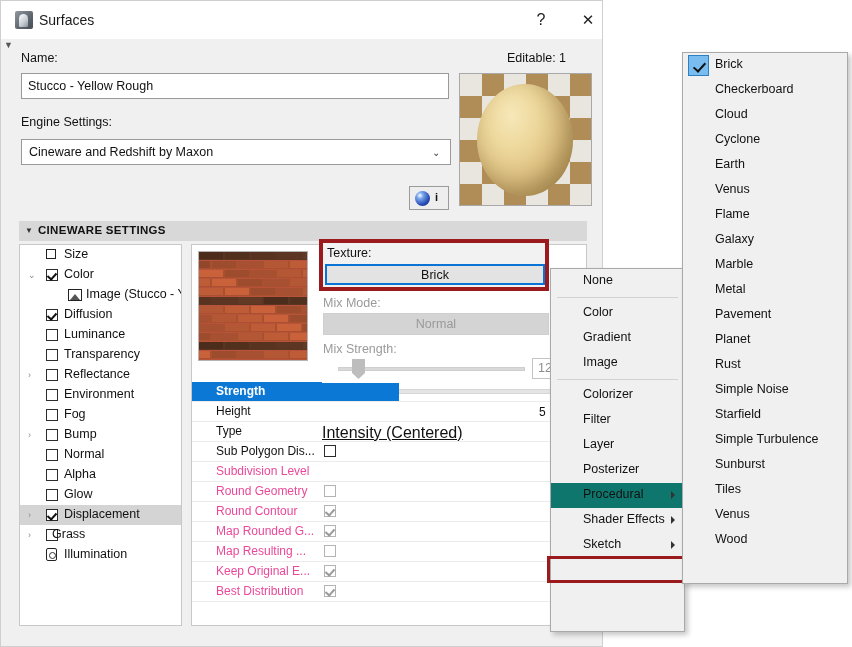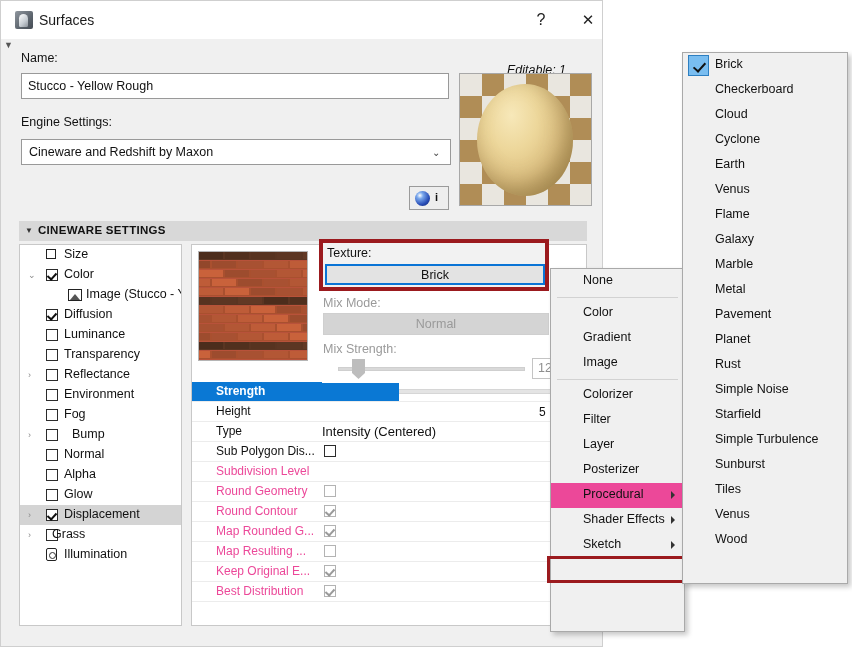--- a/index.html
+++ b/index.html
@@ -52,21 +52,21 @@
   }
   #help-btn{left:523px;}
   #close-btn{left:570px;font-size:15px;}
 
   #collapse-arrow{
     left:3px;top:40px;width:10px;height:10px;
     color:#555;font-size:9px;line-height:9px;
   }
   .lbl{color:#111;font-size:12.5px;white-space:nowrap;}
   #name-label{left:20px;top:50px;}
-  #editable-label{left:506px;top:62px;font-style:italic;}
+  #editable-label{left:506px;top:50px;}
   #name-input{
     left:20px;top:72px;width:428px;height:26px;
     background:#ffffff;border:1px solid #999;
     box-sizing:border-box;
     font-family:"Liberation Sans",sans-serif;font-size:12.5px;
     color:#111;padding:0 6px;outline:none;
   }
   #engine-label{left:20px;top:114px;}
   #engine-select{
     left:20px;top:138px;width:430px;height:26px;
@@ -187,21 +187,21 @@
     font-size:12.5px;color:#8e8e8e;padding:2px 0 0 5px;
   }
 
   
   #ptable{position:absolute;left:191px;top:381px;width:394px;}
   .prow{position:relative;height:19px;border-bottom:1px solid #ececec;background:#fff;}
   .pname{position:absolute;left:24px;top:2px;font-size:12px;color:#111;white-space:nowrap;}
   .prow.hl .pname{color:#ffffff;font-weight:bold;}
   .prow.hl .pnamebg{position:absolute;left:0;top:0;width:130px;height:19px;background:#0a78d4;}
   .prow.dis .pname{color:#ec4899;}
-  .pval{position:absolute;left:130px;top:2px;font-size:13px;color:#111;}
+  .pval{position:absolute;left:130px;top:2px;font-size:16px;color:#111;text-decoration:underline;}
   .pchk{
     position:absolute;left:132px;top:3px;width:12px;height:12px;
     border:1px solid #2b2b2b;background:#fff;box-sizing:border-box;
   }
   .pchk.dis{border-color:#b3b3b3;}
   .pchk.on::after{
     content:"";position:absolute;left:2px;top:1px;width:4px;height:7px;
     border:solid #111;border-width:0 2px 2px 0;transform:rotate(42deg);
   }
   .pchk.on.dis::after{border-color:#9a9a9a;}
@@ -212,21 +212,21 @@
 
   
   #ctxmenu{
     left:550px;top:268px;width:135px;height:364px;
     background:#f0f0f0;border:1px solid #a9a9a9;
     box-sizing:border-box;
     box-shadow:3px 3px 5px rgba(0,0,0,.22);
   }
   .mitem{position:relative;height:25px;width:100%;}
   .mitem span.mlabel{position:absolute;left:32px;top:4px;font-size:12.5px;color:#111;white-space:nowrap;}
-  .mitem.active{background:#ec4899;}
+  .mitem.active{background:#0f766e;}
   .msep{height:1px;background:#d2d2d2;margin:3px 6px;}
   .marrow{position:absolute;right:9px;top:8px;width:0;height:0;border-left:4px solid #333;border-top:4px solid transparent;border-bottom:4px solid transparent;}
   #proc-hl{
     left:547px;top:556px;width:141px;height:27px;
     border:3px solid #9b1a1e;box-sizing:border-box;
     pointer-events:none;
   }
 
   
   #submenu{
@@ -320,21 +320,21 @@
         <span class="tchk" style="left: 26px;"></span>
         <span class="tlabel" style="left: 44px;">Environment</span>
       </div>
       <div class="trow">
         <span class="tchk" style="left: 26px;"></span>
         <span class="tlabel" style="left: 44px;">Fog</span>
       </div>
       <div class="trow">
         <span class="texp">›</span>
         <span class="tchk" style="left: 26px;"></span>
-        <span class="tlabel" style="left: 52px; text-align: right;">Bump</span>
+        <span class="tlabel" style="left: 44px; text-align: right;">Bump</span>
       </div>
       <div class="trow">
         <span class="tchk" style="left: 26px;"></span>
         <span class="tlabel" style="left: 44px;">Normal</span>
       </div>
       <div class="trow">
         <span class="tchk" style="left: 26px;"></span>
         <span class="tlabel" style="left: 44px;">Alpha</span>
       </div>
       <div class="trow">

